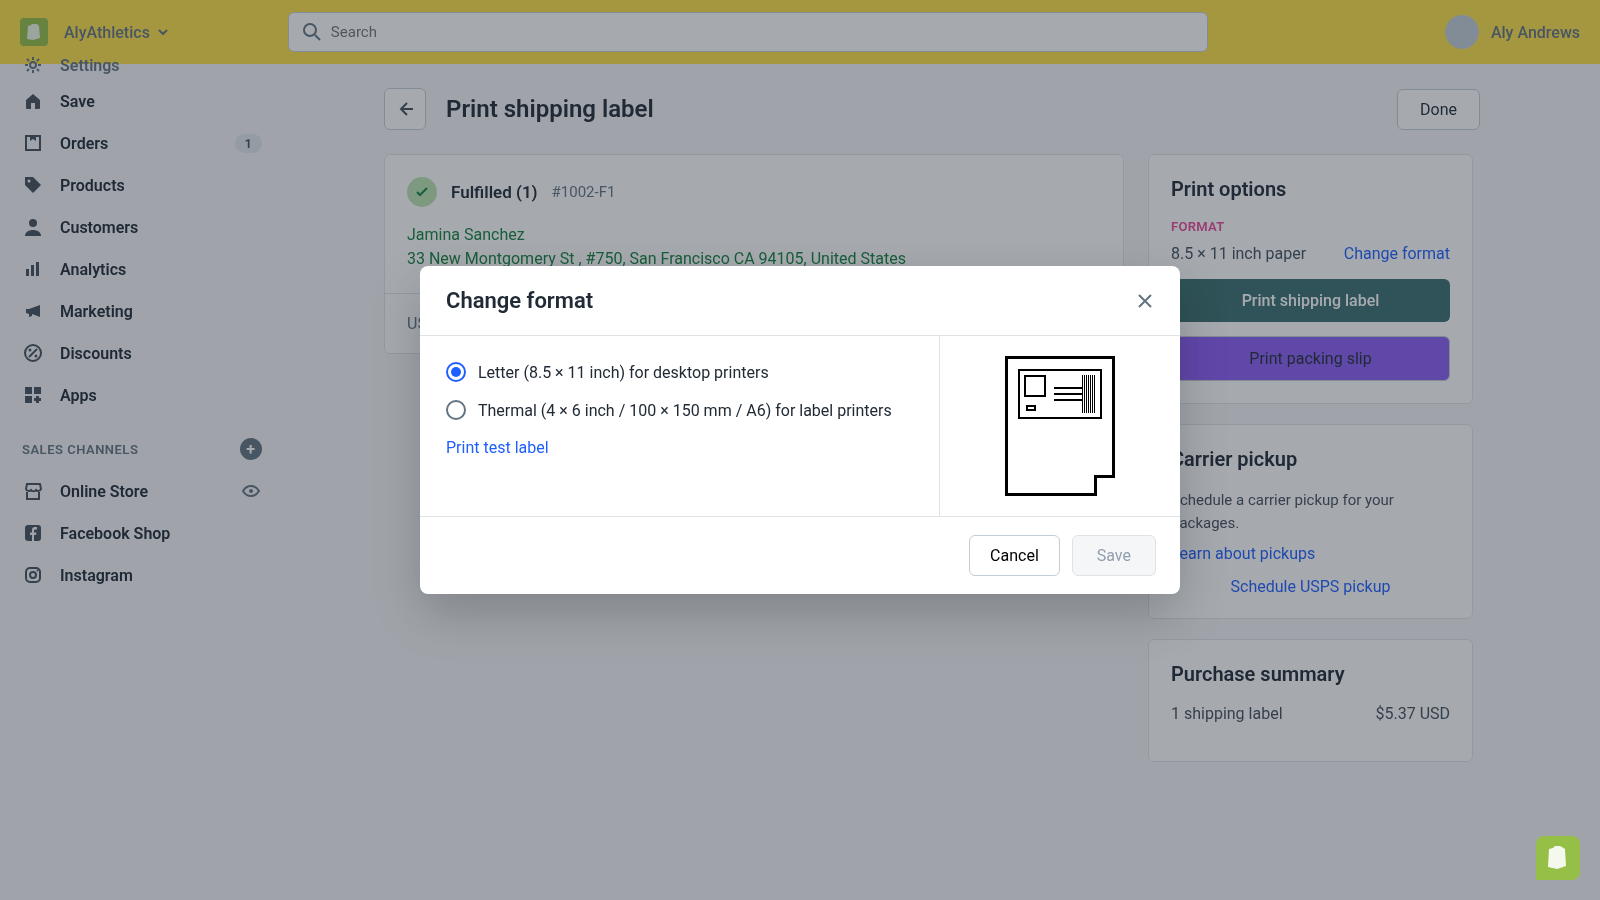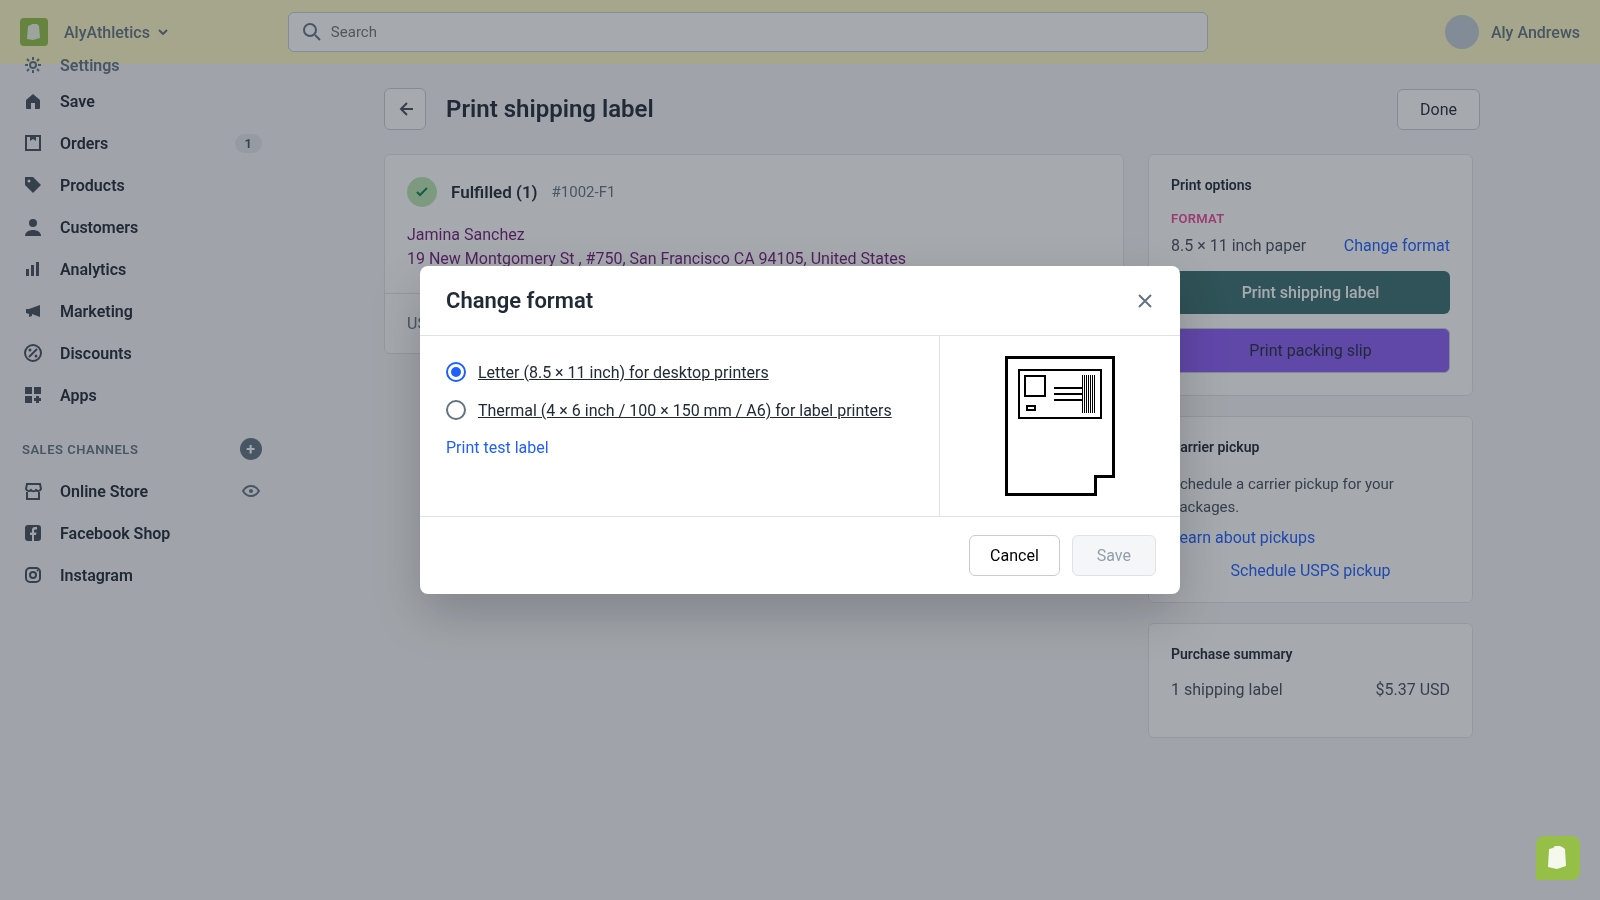--- a/index.html
+++ b/index.html
@@ -1,19 +1,19 @@
 <!DOCTYPE html>
 <html><head>
 <meta charset="utf-8">
 <style>
 * { margin: 0; padding: 0; box-sizing: border-box; font-family: -apple-system, BlinkMacSystemFont, "Segoe UI", Roboto, sans-serif; }
 body { background: #f6f6f7; overflow: hidden; width: 1600px; height: 900px; position: relative; }
 
 
-.topbar { height: 64px; background: #fef9c3; display: flex; align-items: center; padding: 0 20px; }
+.topbar { height: 64px; background: #fde047; display: flex; align-items: center; padding: 0 20px; }
 .logo-store { display: flex; align-items: center; gap: 16px; }
 .shop-logo { width: 28px; height: 28px; background: #95bf47; border-radius: 4px; display:flex; align-items:center; justify-content:center; }
 .store-name { color: #637381; font-size: 16px; font-weight: 500; display:flex; align-items:center; gap:8px;}
 .search-wrap { flex: 1; max-width: 920px; margin-left: 120px; }
 .search-input { width: 100%; height: 40px; border: 1px solid #c4cdd5; border-radius: 6px; background: #fff; padding: 0 14px 0 42px; font-size: 15px; color: #637381; }
 .search-box { position: relative; }
 .search-icon-pos { position: absolute; left: 14px; top: 10px; color: #637381; }
 .user-area { margin-left: auto; display: flex; align-items: center; gap: 12px; }
 .avatar { width: 34px; height: 34px; border-radius: 50%; background: #c4cdd5; }
 .user-name { color: #637381; font-size: 16px; font-weight: 500; }
@@ -39,45 +39,45 @@
 .col-left { flex: 1; max-width: 740px; }
 .col-right { width: 325px; }
 
 .card { background: #fff; border: 1px solid #dfe3e8; border-radius: 6px; margin-bottom: 20px; }
 .card-pad { padding: 22px; }
 
 .fulfilled-head { display:flex; align-items:center; gap:14px; }
 .check-circle { width:30px; height:30px; border-radius:50%; background:#bbe5b3; display:flex; align-items:center; justify-content:center; color:#108043; }
 .ff-title { font-size:17px; font-weight:600; color:#212b36; }
 .ff-id { color:#637381; font-size:15px; }
-.addr { color:#701a75; font-size:16px; line-height:1.5; margin-top:16px; }
+.addr { color:#15803d; font-size:16px; line-height:1.5; margin-top:16px; }
 .tracking { border-top:1px solid #dfe3e8; padding:20px 22px; display:flex; align-items:flex-start; justify-content:space-between; }
 .tracking-label { color:#637381; font-size:16px; }
 .show-more { color:#454f5b; font-size:16px; display:flex; align-items:center; gap:6px; cursor:pointer; }
 
-.side-title { font-size:14px; font-weight:600; color:#212b36; margin-bottom:18px; }
+.side-title { font-size:20px; font-weight:600; color:#212b36; margin-bottom:18px; }
 .side-label { font-size:13px; font-weight:600; color:#ec4899; letter-spacing:0.3px; margin-bottom:10px; }
 .side-row { display:flex; justify-content:space-between; align-items:center; font-size:16px; color:#454f5b; margin-bottom:16px; }
 .link { color:#1f5eff; cursor:pointer; }
 .btn-primary { width:100%; padding:12px; background:#00848e; color:#fff; border:none; border-radius:6px; font-size:16px; font-weight:500; cursor:pointer; margin-bottom:14px; }
 .btn-primary.dark { background:#3a6e6e; }
 .btn-secondary { width:100%; padding:12px; background:#8b5cf6; border:1px solid #c4cdd5; border-radius:6px; font-size:16px; color:#212b36; cursor:pointer; }
 .side-text { color:#454f5b; font-size:15px; line-height:1.5; margin-bottom:10px; }
 .side-link-center { text-align:center; margin-top:14px; }
 
 
 .overlay { position:absolute; inset:0; background:rgba(33,43,54,0.4); display:flex; align-items:center; justify-content:center; }
 .modal { width: 760px; background:#fff; border-radius:8px; box-shadow:0 20px 50px rgba(0,0,0,0.2); overflow:hidden; margin-top:-40px; }
 .modal-head { display:flex; align-items:center; justify-content:space-between; padding:22px 26px; border-bottom:1px solid #dfe3e8; }
 .modal-title { font-size:22px; font-weight:600; color:#212b36; }
 .modal-close { font-size:22px; color:#637381; cursor:pointer; background:none; border:none; }
 .modal-body { display:flex; }
 .modal-options { flex:1; padding:26px; border-right:1px solid #dfe3e8; }
 .modal-preview { width:240px; display:flex; align-items:center; justify-content:center; padding:20px; }
-.radio-row { display:flex; align-items:center; gap:12px; margin-bottom:18px; cursor:pointer; font-size:16px; color:#212b36;text-decoration:underline; }
+.radio-row { display:flex; align-items:center; gap:12px; margin-bottom:18px; cursor:pointer; font-size:16px; color:#212b36; }
 .radio { width:20px; height:20px; border:2px solid #637381; border-radius:50%; display:flex; align-items:center; justify-content:center; flex-shrink:0;}
 .radio.checked { border-color:#1f5eff; }
 .radio.checked::after { content:""; width:10px; height:10px; background:#1f5eff; border-radius:50%; }
 .modal-link { color:#1f5eff; font-size:16px; cursor:pointer; }
 .modal-foot { display:flex; justify-content:flex-end; gap:12px; padding:18px 24px; border-top:1px solid #dfe3e8; }
 .btn-cancel { padding:10px 20px; border:1px solid #c4cdd5; background:#fff; border-radius:6px; font-size:16px; cursor:pointer; }
 .btn-save { padding:10px 24px; border:1px solid #dfe3e8; background:#f4f6f8; color:#919eab; border-radius:6px; font-size:16px; cursor:default; }
 
 
 .preview-doc { width:110px; height:140px; border:3px solid #000; position:relative; background:#fff; }
@@ -277,21 +277,21 @@
             <span class="check-circle">
               <svg width="16" height="16" viewBox="0 0 16 16">
                     <path d="M3 8l3 3 7-7" stroke="#108043" stroke-width="2" fill="none"></path>
                   </svg>
             </span>
             <span class="ff-title">Fulfilled (1)</span>
             <span class="ff-id">#1002-F1</span>
           </div>
           <div class="addr">
             <div>Jamina Sanchez</div>
-            <div>19 New Montgomery St , #750, San Francisco CA 94105, United States</div>
+            <div>33 New Montgomery St , #750, San Francisco CA 94105, United States</div>
           </div>
         </div>
         <div class="tracking">
           <span class="tracking-label">USPS tracking</span>
           <span class="show-more">
             <span>Show more</span>
             <svg width="10" height="6" viewBox="0 0 10 6">
                   <path d="M1 1l4 4 4-4" fill="#454f5b"></path>
                 </svg>
           </span>

